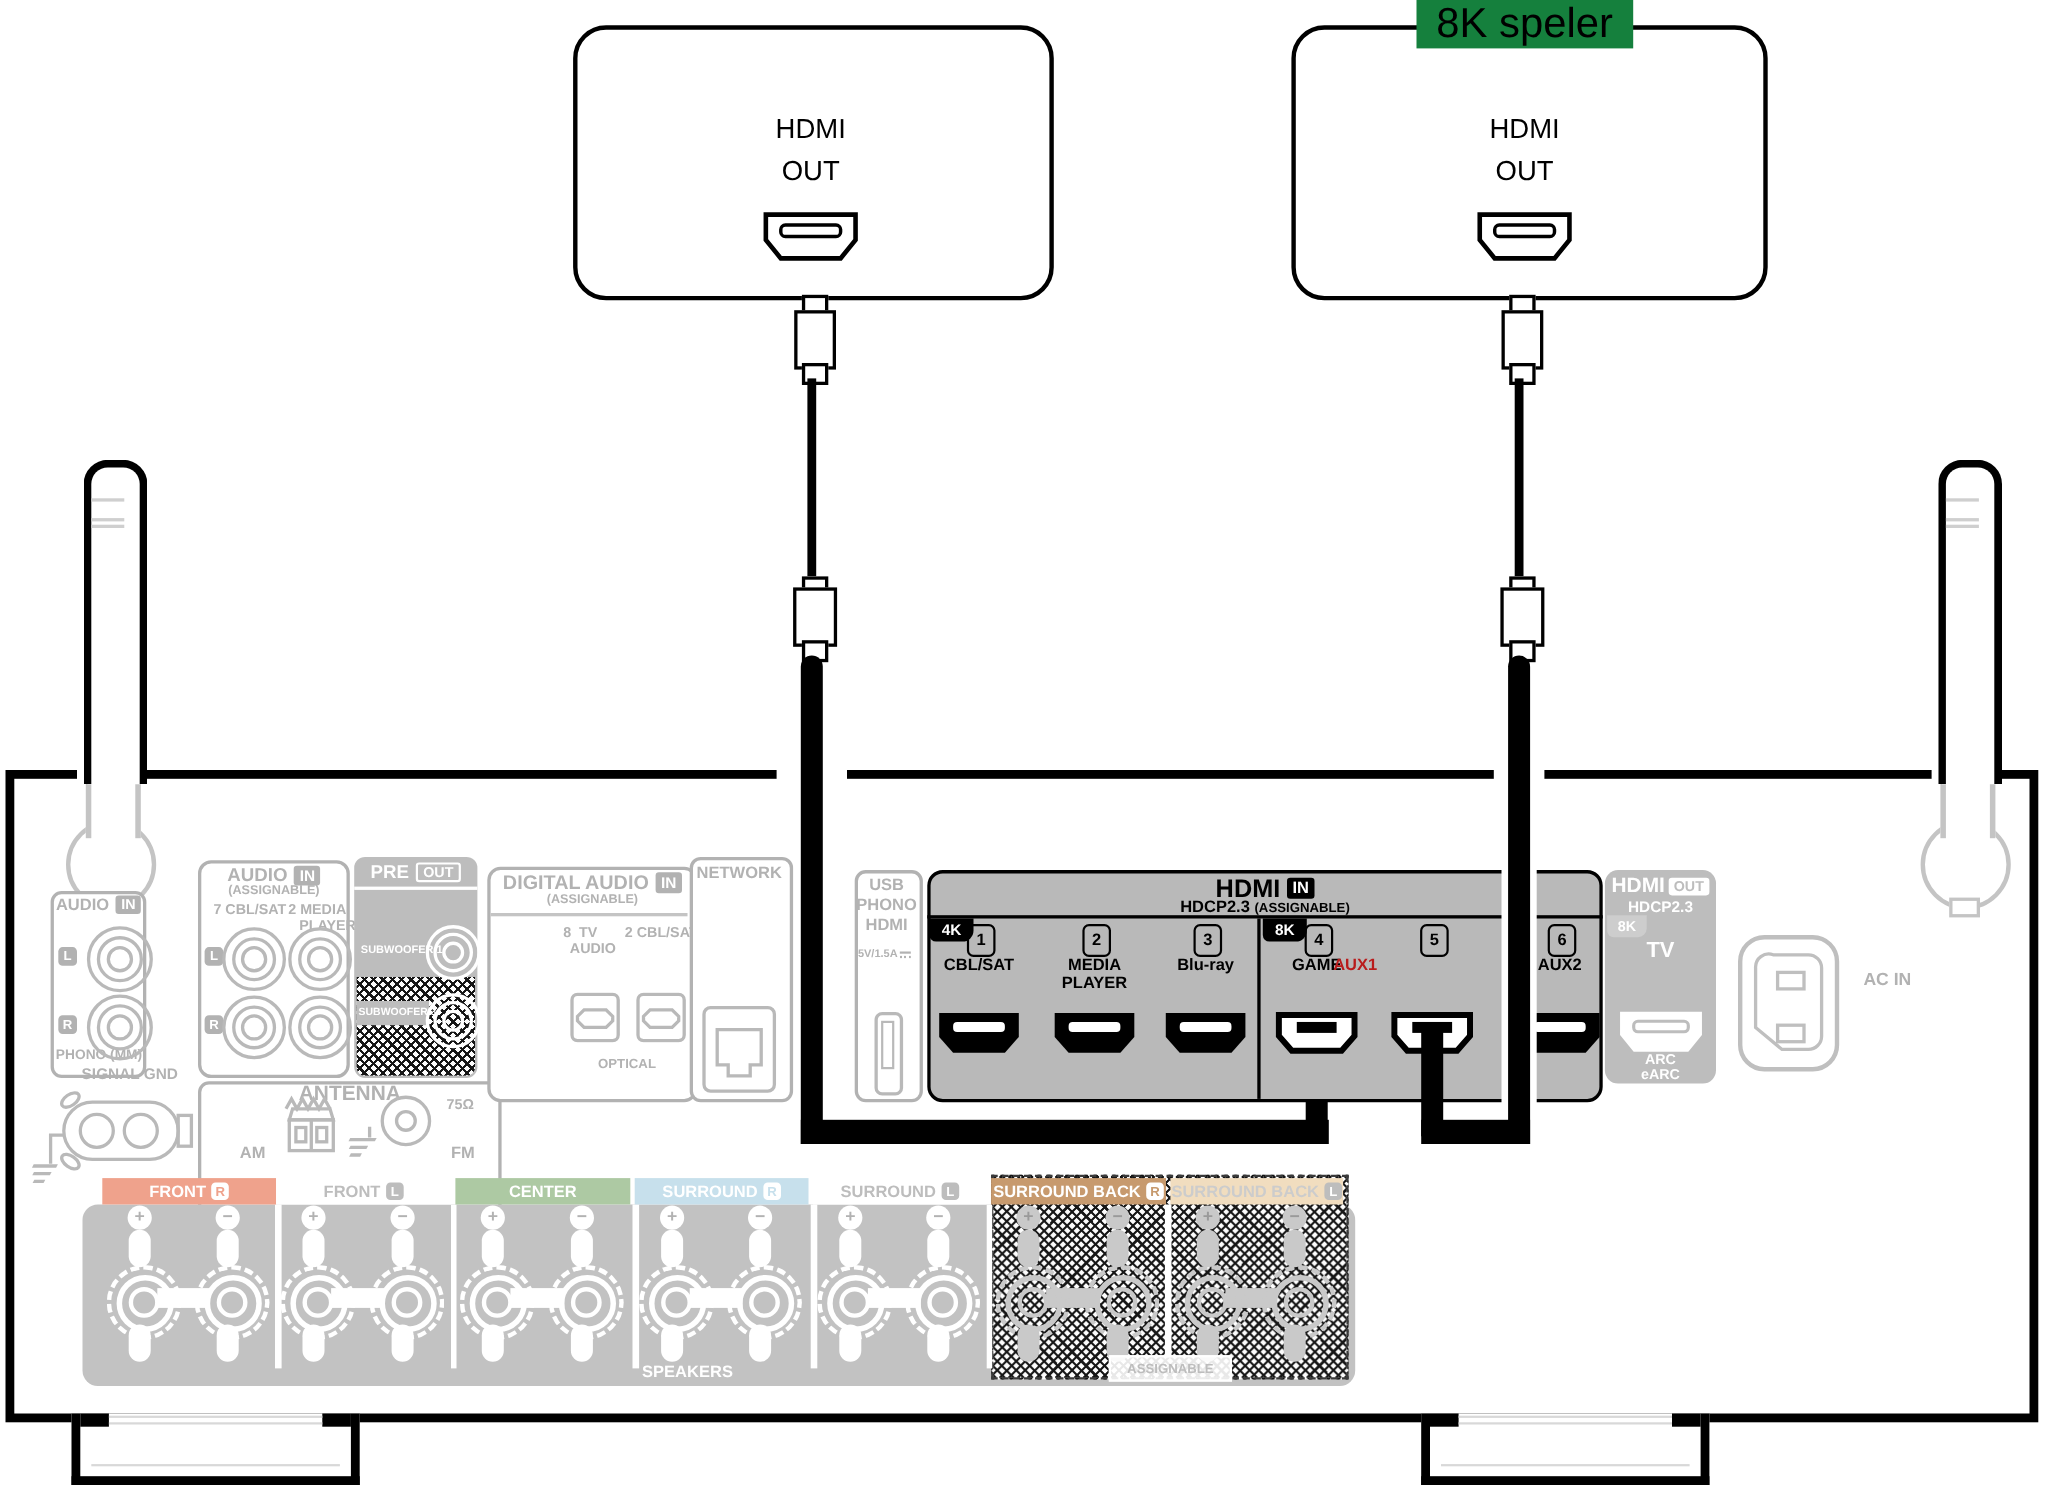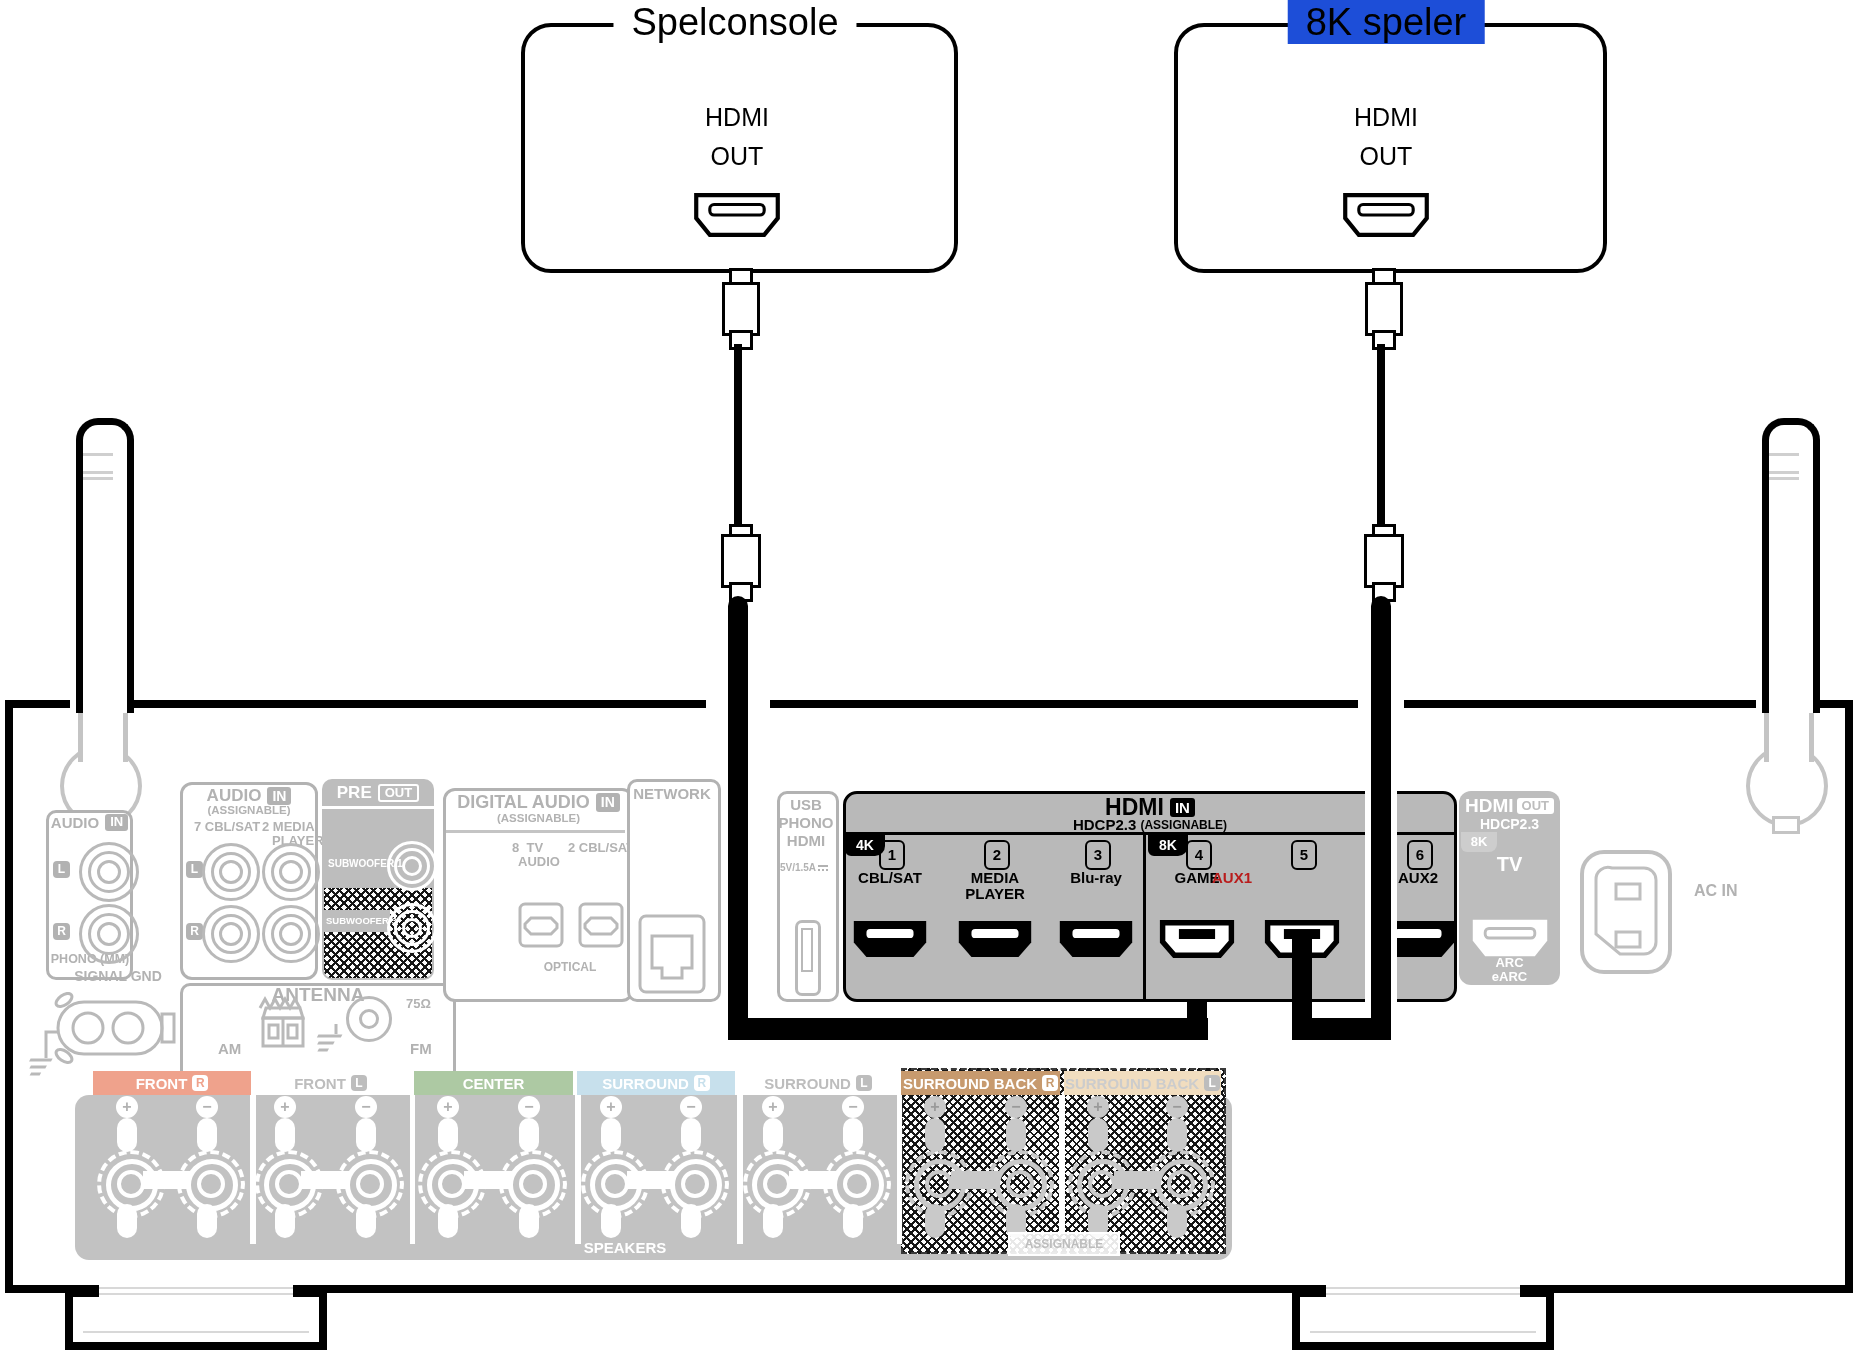--- a/index.html
+++ b/index.html
@@ -58,30 +58,29 @@
     <div class="abs" style="left:1764px;top:710px;width:40px;height:52px;border-left:5px solid #c4c4c4;border-right:5px solid #c4c4c4;background:#fff"></div>
     <div class="abs" style="left:1772px;top:816px;width:22px;height:12px;border:3px solid #c4c4c4;background:#fff"></div>
   </div>
   <div class="abs" style="left:1762px;top:418px;width:44px;height:288px;border:7px solid #000;border-bottom:none;border-radius:22px 22px 0 0;background:#fff">
     <div class="abs" style="left:0;top:28px;width:30px;height:3px;background:#cfcfcf"></div>
     <div class="abs" style="left:0;top:46px;width:30px;height:3px;background:#cfcfcf"></div>
     <div class="abs" style="left:0;top:52px;width:30px;height:3px;background:#cfcfcf"></div>
   </div>
 
   <div class="abs" style="left:521px;top:23px;width:429px;height:242px;border:4px solid #000;border-radius:30px;background:#fff"></div>
-  <div class="abs ctr b" style="left:735px;top:0;transform:translateX(-50%);font-size:38px;font-weight:400;background:#fff;padding:0 18px;height:44px;white-space:nowrap">Spelconsole</div>
   <div class="abs ctr" style="left:637px;top:103px;width:200px;font-size:25px">HDMI</div>
   <div class="abs ctr" style="left:637px;top:142px;width:200px;font-size:25px">OUT</div>
   <svg class="abs" style="left:692px;top:192px" width="90" height="46" viewBox="0 0 84 44">
     <path d="M3,3 H81 V25 L68,41 H16 L3,25 Z" fill="#fff" stroke="#000" stroke-width="4"></path>
     <rect x="16" y="12" width="52" height="10" rx="4" fill="#fff" stroke="#000" stroke-width="3"></rect>
   </svg>
 
   <div class="abs" style="left:1174px;top:23px;width:425px;height:242px;border:4px solid #000;border-radius:30px;background:#fff"></div>
-  <div class="abs ctr b" style="left:1386px;top:0;transform:translateX(-50%);font-size:38px;font-weight:400;background:#1d4ed8;padding:0 18px;height:44px;white-space:nowrap">8K speler</div>
+  <div class="abs ctr b" style="left:1386px;top:0;transform:translateX(-50%);font-size:38px;font-weight:400;background:#15803d;padding:0 18px;height:44px;white-space:nowrap">8K speler</div>
   <div class="abs ctr" style="left:1286px;top:103px;width:200px;font-size:25px">HDMI</div>
   <div class="abs ctr" style="left:1286px;top:142px;width:200px;font-size:25px">OUT</div>
   <svg class="abs" style="left:1341px;top:192px" width="90" height="46" viewBox="0 0 84 44">
     <path d="M3,3 H81 V25 L68,41 H16 L3,25 Z" fill="#fff" stroke="#000" stroke-width="4"></path>
     <rect x="16" y="12" width="52" height="10" rx="4" fill="#fff" stroke="#000" stroke-width="3"></rect>
   </svg>
 
   <div>
     <div class="abs" style="left:729px;top:268px;width:18px;height:14px;border:3px solid #000;background:#fff"></div>
     <div class="abs" style="left:722px;top:282px;width:32px;height:48px;border:3px solid #000;background:#fff"></div>

